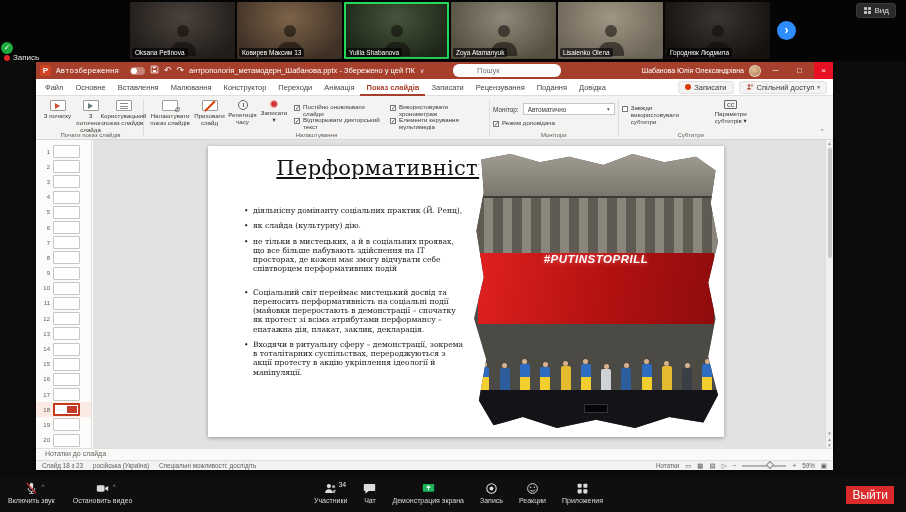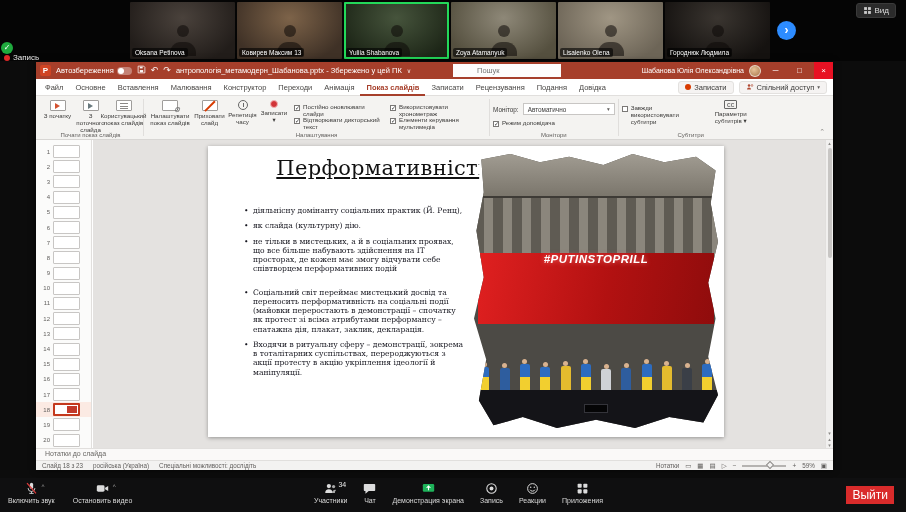--- a/index.html
+++ b/index.html
@@ -25,27 +25,27 @@
         color:#fff;font-size:8px;line-height:12px;text-align:center;}
   #rec{position:absolute;left:4px;top:53px;display:flex;align-items:center;gap:3px;color:#e8e8e8;font-size:8px;}
   #rec .dot{width:6px;height:6px;border-radius:50%;background:#e02828;}
 
   
   #ppt{position:absolute;left:36px;top:62px;width:797px;height:408px;background:#fff;box-shadow:0 0 6px rgba(0,0,0,.6);}
   .tbar{position:absolute;left:0;top:0;width:100%;height:17px;background:#a63f2b;display:flex;align-items:center;
         color:#fff;font-size:7.5px;gap:5px;padding-left:4px;}
   .appicon{width:11px;height:11px;background:#d04423;border-radius:2px;color:#fff;font-size:8px;font-weight:bold;
         text-align:center;line-height:11px;}
-  .autosave{display:flex;align-items:center;gap:3px;}
+  .autosave{display:flex;align-items:center;gap:11px;font-family:Liberation Mono, monospace;}
   .switch{width:15px;height:8px;border-radius:4px;background:rgba(255,255,255,.35);position:relative;display:inline-block;}
   .knob{position:absolute;left:1px;top:1px;width:6px;height:6px;border-radius:50%;background:#fff;}
   .tico{font-size:9px;line-height:1;opacity:.95;cursor:pointer;}
   .fname{max-width:235px;white-space:nowrap;overflow:hidden;text-overflow:ellipsis;cursor:default;}
   .caret{font-size:6px;opacity:.9;}
-  .search{position:absolute;left:417px;top:2px;width:108px;height:13px;background:#fdfcfc;border-radius:0;
+  .search{position:absolute;left:417px;top:2px;width:108px;height:13px;background:#fdfcfc;border-radius:6px;
         display:flex;align-items:center;gap:16px;padding:0 6px;}
   .search input{border:none;outline:none;background:transparent;font-size:7.5px;color:#444;width:80px;
         font-family:"Liberation Sans",sans-serif;}
   .tright{position:absolute;right:0;top:0;height:17px;display:flex;align-items:center;gap:5px;}
   .uname{font-size:7px;max-width:105px;white-space:nowrap;overflow:hidden;}
   .avatar{width:12px;height:12px;border-radius:50%;background:radial-gradient(circle at 40% 35%,#e8c49a,#a8744a);border:1px solid rgba(255,255,255,.6);}
   .wbtn{width:19px;height:17px;text-align:center;line-height:17px;font-size:8px;color:#fff;cursor:pointer;}
   .wbtn.close{background:#e81123;}
 
   .tabsrow{position:absolute;left:0;top:17px;width:100%;height:17px;background:#fff;border-bottom:1px solid #e1dfdd;

